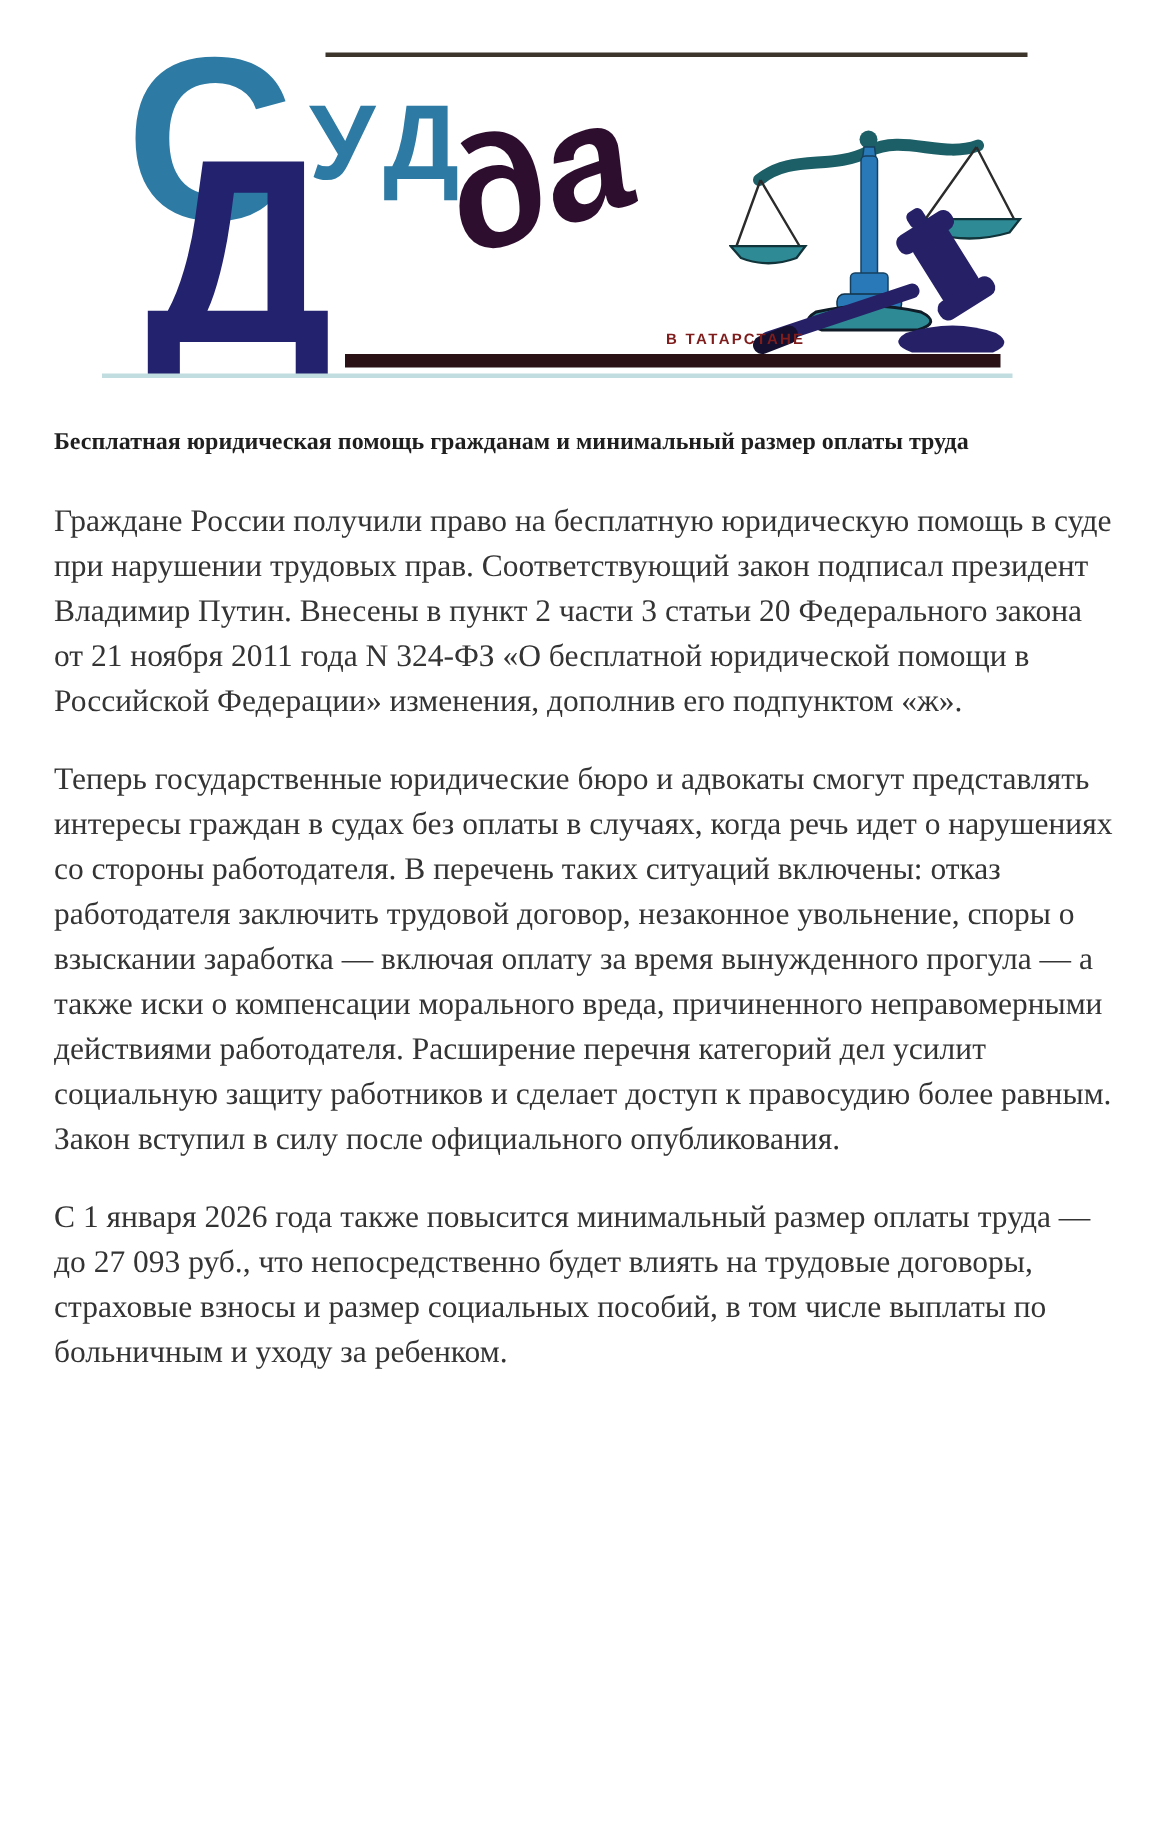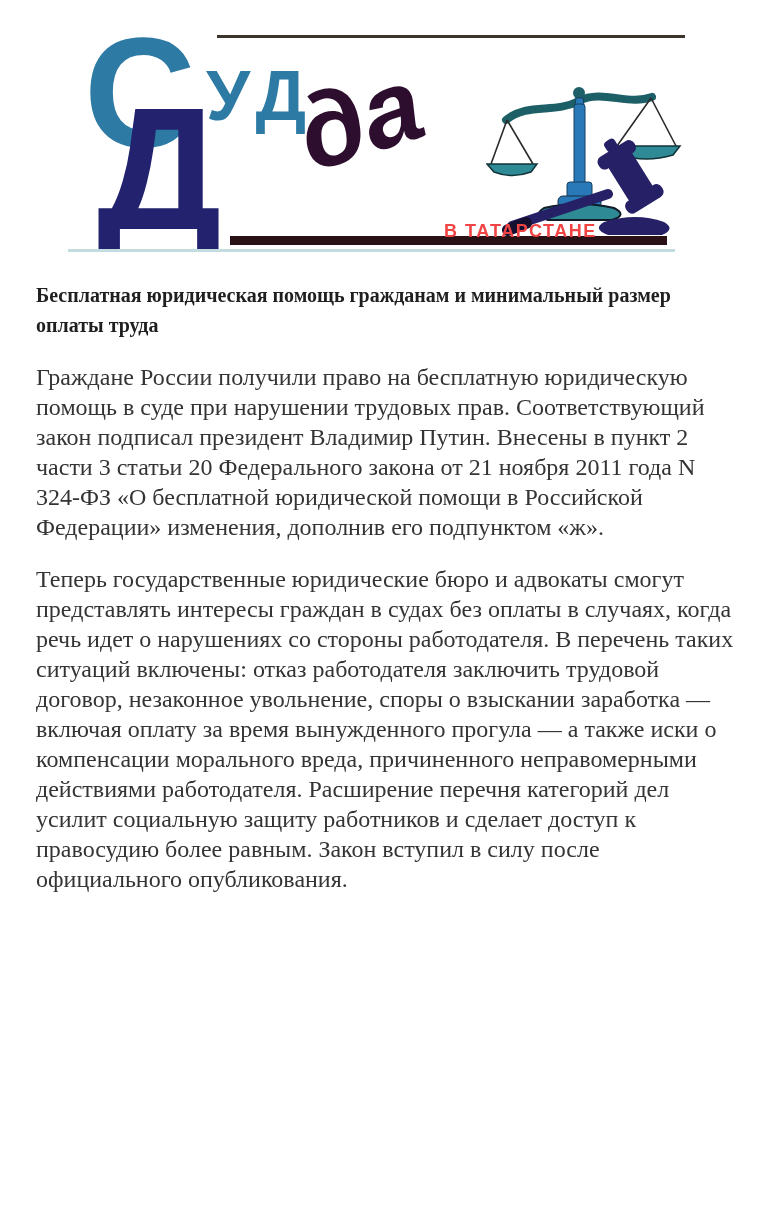--- a/index.html
+++ b/index.html
@@ -52,40 +52,40 @@
     z-index: 5;
   }
   .l-underline {
     position: absolute; left: 68px; top: 249px;
     width: 607px; height: 3px;
     background: var(--underline-light);
     z-index: 6;
   }
   .l-tagline {
     left: 444px; top: 222px;
-    font-size: 18px; letter-spacing: 1.5px;
-    color: #ef4444; z-index: 6;
+    font-size: 10px; letter-spacing: 1.5px;
+    color: #7f1d1d; z-index: 6;
   }
   .l-emblem { position: absolute; left: 486px; top: 84px; z-index: 2; }
 
   
   article {
     width: 706px;
     margin: 28px 0 0 36px;
     color: var(--text);
   }
   h1 {
-    font-size: 20px;
+    font-size: 16px;
     line-height: 30px;
     font-weight: bold;
     color: var(--heading);
     margin: 0 0 22px 0;
   }
   p.body {
-    font-size: 24px;
+    font-size: 21px;
     line-height: 30px;
     margin: 0 0 22px 0;
   }
   p.byline {
     font-size: 20px;
     line-height: 30px;
     font-style: italic;
     margin: 0;
   }
 </style>
@@ -134,13 +134,14 @@
   <span class="ltr l-tagline">В ТАТАРСТАНЕ</span>
 
   <div class="l-bar"></div>
   <div class="l-underline"></div>
 </header>
 
 <article>
   <h1>Бесплатная юридическая помощь гражданам и минимальный размер оплаты труда</h1>
   <p class="body">Граждане России получили право на бесплатную юридическую помощь в суде при нарушении трудовых прав. Соответствующий закон подписал президент Владимир Путин. Внесены в пункт 2 части 3 статьи 20 Федерального закона от 21 ноября 2011 года N 324-ФЗ «О бесплатной юридической помощи в Российской Федерации» изменения, дополнив его подпунктом «ж».</p>
   <p class="body">Теперь государственные юридические бюро и адвокаты смогут представлять интересы граждан в судах без оплаты в случаях, когда речь идет о нарушениях со стороны работодателя. В перечень таких ситуаций включены: отказ работодателя заключить трудовой договор, незаконное увольнение, споры о взыскании заработка — включая оплату за время вынужденного прогула — а также иски о компенсации морального вреда, причиненного неправомерными действиями работодателя. Расширение перечня категорий дел усилит социальную защиту работников и сделает доступ к правосудию более равным. Закон вступил в силу после официального опубликования.</p>
+  <p class="body">С 1 января 2026 года также повысится минимальный размер оплаты труда — до 27&nbsp;093 руб., что непосредственно будет влиять на трудовые договоры, страховые взносы и размер социальных пособий, в том числе выплаты по больничным и уходу за ребенком.</p>
 </article>
 
 </body></html>

